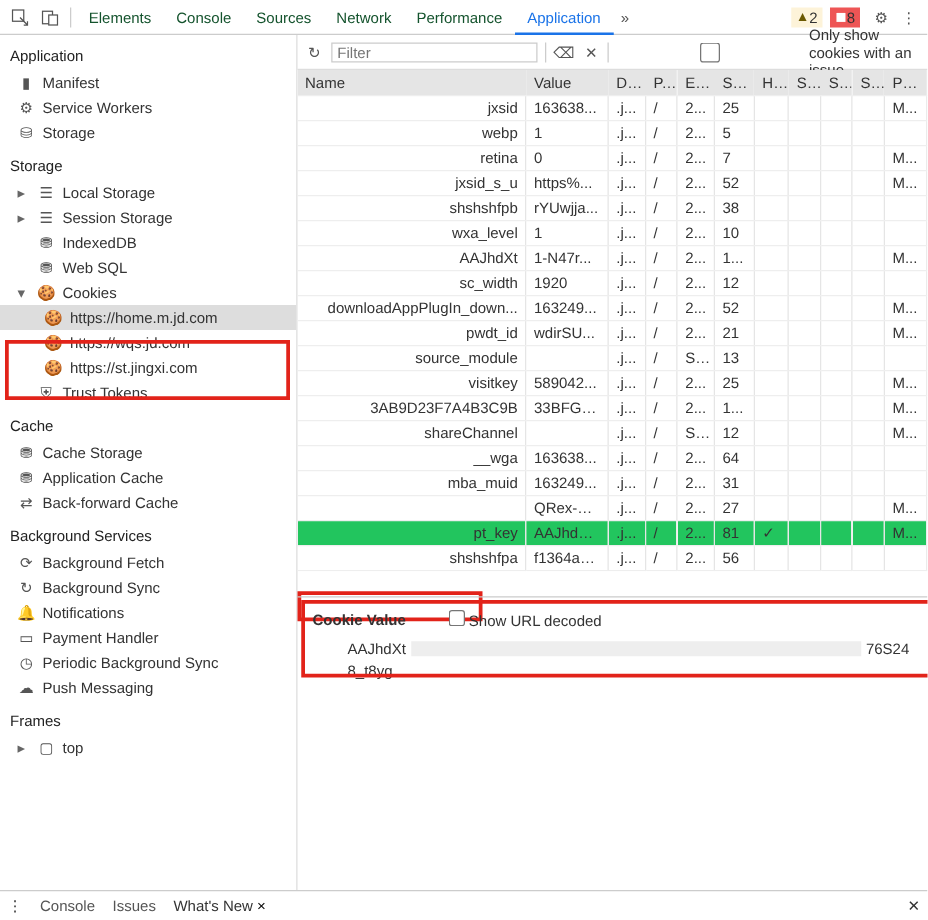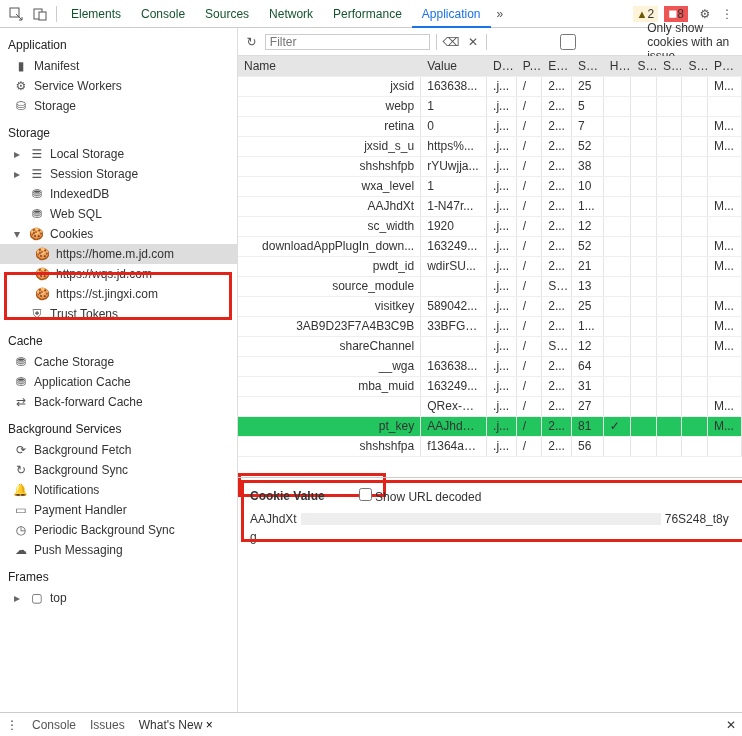--- a/index.html
+++ b/index.html
@@ -39,21 +39,21 @@
 th, td { border-right: 1px solid #e5e5e5; border-bottom: 1px solid #eee; padding: 2px 6px; text-align: left; overflow: hidden; text-overflow: ellipsis; white-space: nowrap; height: 20px; }
 th { background: #e5e5e5; font-weight: normal; position: sticky; top: 0; }
 tr.selected td { background: #22c55e; }
 tr td:first-child { padding-left: 18px; text-align: right; }
 
 .hl-ptkey { position: absolute; left: 0; top: 445px; width: 148px; height: 24px; pointer-events: none; }
 
 .cookie-val { border-top: 1px solid #ccc; padding: 10px 12px; position: relative; margin-top: 20px; }
 .cookie-val .hdr { display: flex; align-items: center; gap: 34px; margin-bottom: 6px; }
 .cookie-val .hdr b { font-weight: 600; }
-.cookie-val .body { color: #333; word-break: break-all; line-height: 1.5; }
+.cookie-val .body { color: #333; word-break: break-all; line-height: 1.5; margin-left: 28px; }
 .cookie-val .body .redact { display: inline-block; width: 360px; height: 12px; background: #eee; vertical-align: middle; margin: 0 4px; }
 .hl-val { position: absolute; left: 3px; top: 2px; right: -6px; height: 62px; pointer-events: none; }
 
 .bottom-bar { height: 24px; border-top: 1px solid #ccc; display: flex; align-items: center; padding: 0 6px; gap: 14px; }
 .bottom-bar .btab { color: #555; cursor: pointer; }
 .bottom-bar .btab.active { color: #000; }
 .bottom-bar .close { margin-left: auto; cursor: pointer; }
 
 svg { display: block; }
 </style>

